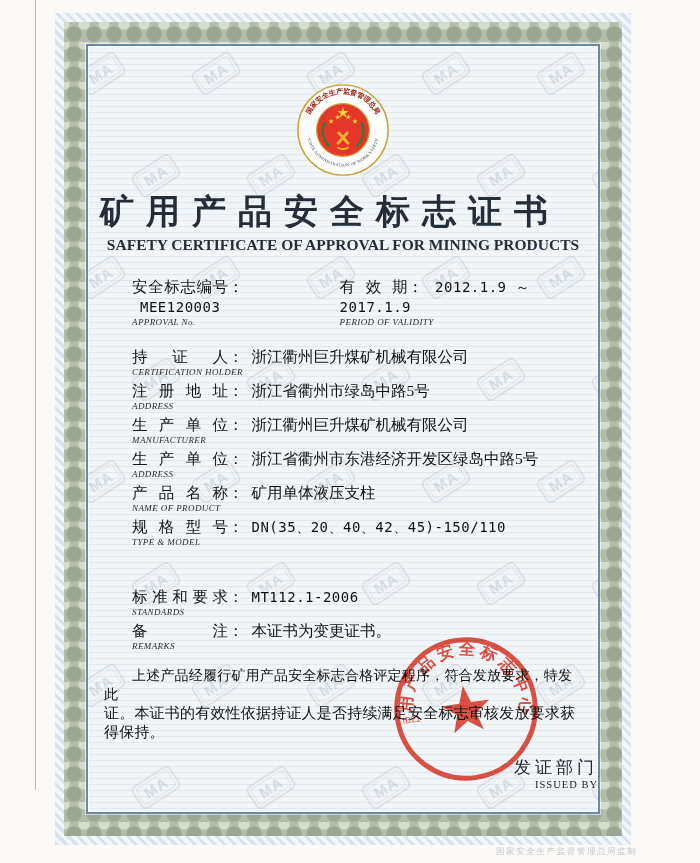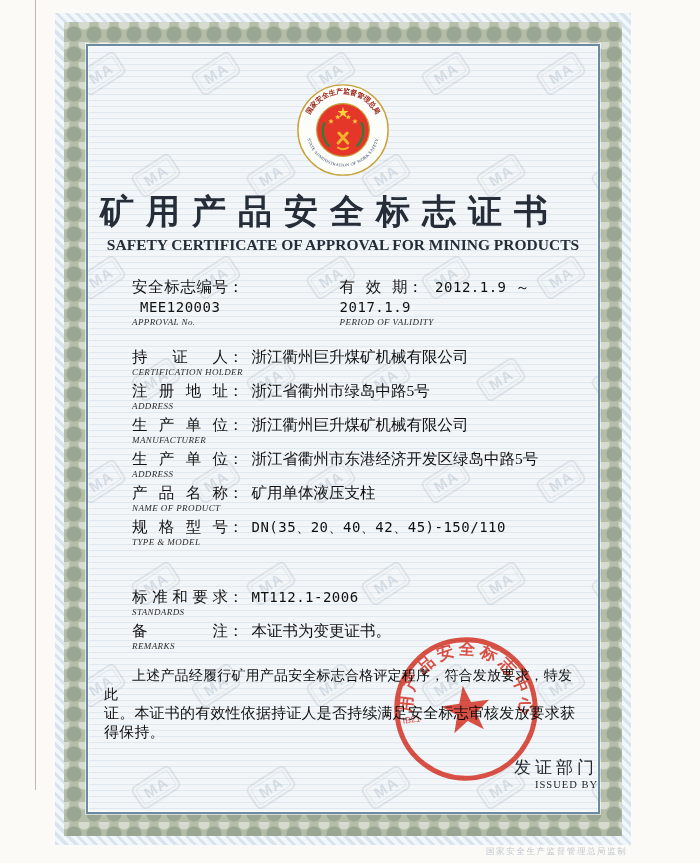--- a/index.html
+++ b/index.html
@@ -103,21 +103,21 @@
 
   
   .seal {
     position:absolute; left:388px; top:631px; width:156px; height:156px;
     z-index:3; transform:rotate(-8deg);
     mix-blend-mode:multiply; opacity:.88; pointer-events:none;
   }
 
   
   .imprint {
-    position:absolute; left:486px; top:846px;
+    position:absolute; left:496px; top:846px;
     font-size:8.5px; letter-spacing:1.6px; color:#c2c8cf;
     font-family:"Liberation Sans",sans-serif;
   }
 </style>
 </head>
 <body>
 
 <div id="page">
   <div class="scan-line"></div>
 

